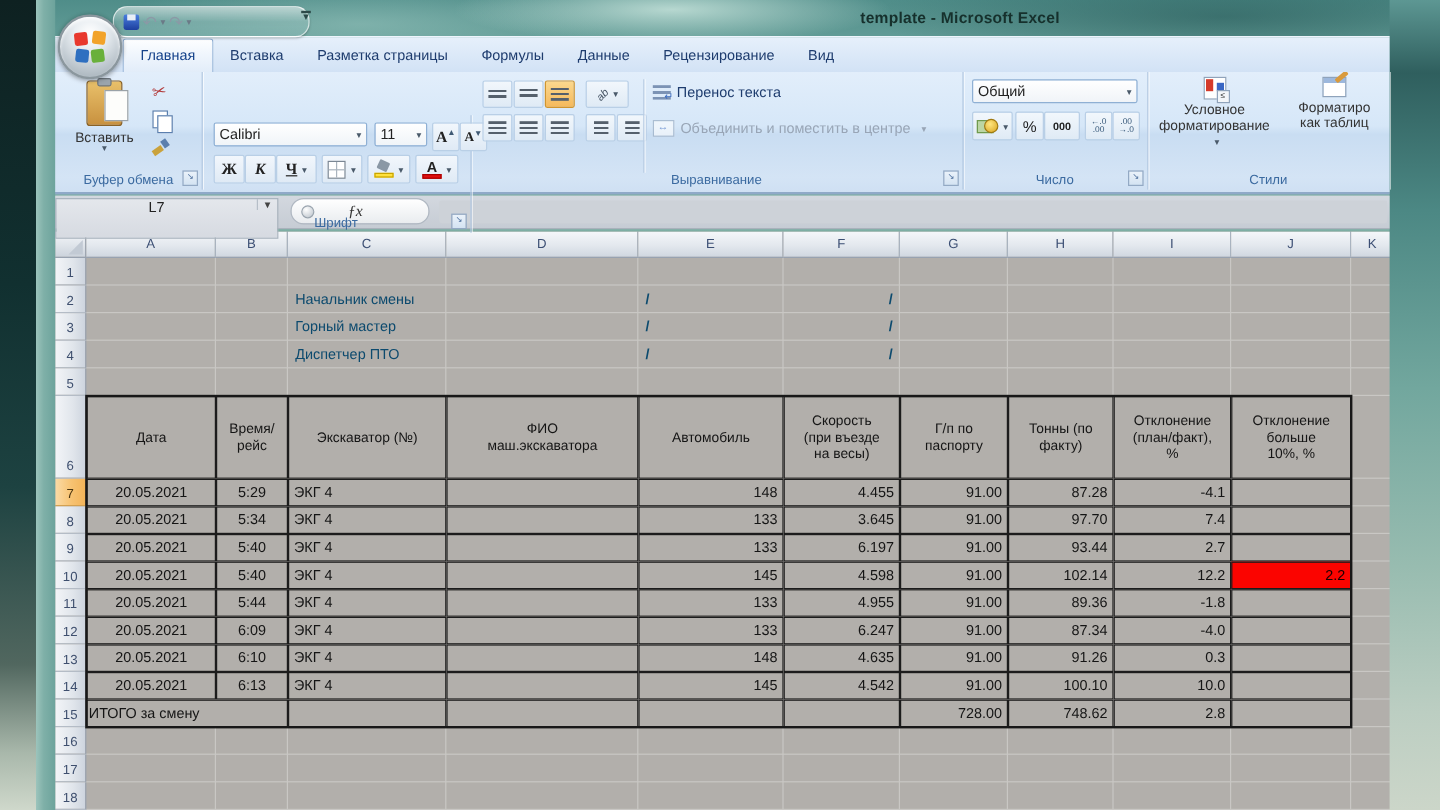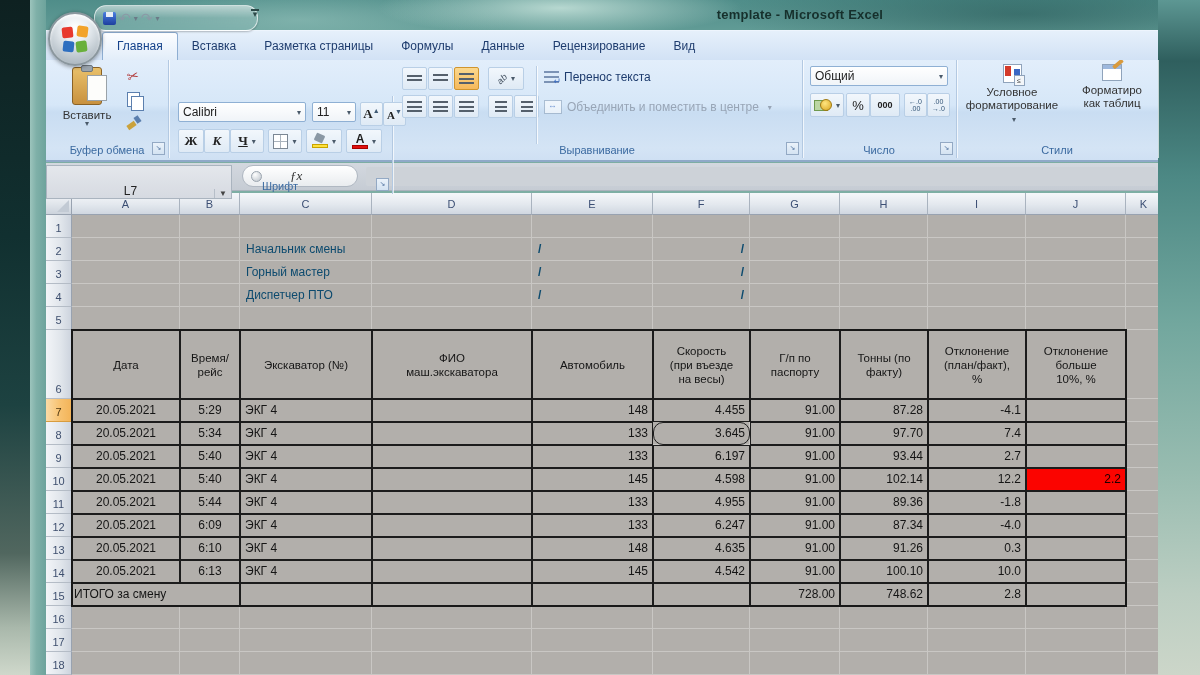--- a/index.html
+++ b/index.html
@@ -129,21 +129,21 @@
   .cf-ic .badge{position:absolute;right:-4px;bottom:-4px;width:9px;height:9px;background:#f3f6f9;
     border:1px solid #8fa3bb;font-size:7px;line-height:9px;text-align:center;color:#333;}
   .ft-ic{width:18px;height:15px;background:linear-gradient(180deg,#9db8dd 0 4px,#fff 4px);
     border:1px solid #8fa3bb;position:relative;}
   .ft-ic::after{content:"";position:absolute;right:-3px;top:-3px;width:12px;height:4px;background:#d99a3c;
     transform:rotate(-40deg);border-radius:1px;}
   
   .fbar{position:absolute;left:46px;top:163px;width:1112px;height:27px;z-index:42;
     background:linear-gradient(180deg,#d3d8df,#c6ccd4);border-bottom:1px solid #aab2bc;}
   .namebox{position:absolute;left:0;top:2px;width:186px;height:34px;background:linear-gradient(180deg,#e4e7ec,#d6dae1);
-    border:1px solid #aab4bf;box-sizing:border-box;display:flex;align-items:flex-end;}
+    border:1px solid #aab4bf;box-sizing:border-box;display:flex;align-items:flex-start;}
   .namebox .nb-text{flex:1;text-align:center;font-size:12px;color:#222;}
   .nb-arrow{width:16px;font-size:8px;color:#444;text-align:center;border-left:1px solid #b6bec8;}
   .fx-pill{position:absolute;left:196px;top:2px;width:116px;height:22px;border-radius:11px;
     background:linear-gradient(180deg,#ffffff,#e9ecef);border:1px solid #b0b8c2;display:flex;align-items:center;padding:0 8px;box-sizing:border-box;}
   .fx-dot{width:9px;height:9px;border-radius:50%;background:radial-gradient(circle at 35% 30%,#fff,#b9c1c9);border:1px solid #9aa4ae;}
   .fx-sym{margin-left:28px;font-size:13px;font-style:italic;color:#333;
     font-family:"Liberation Serif","DejaVu Serif",serif;}
   .fline{position:absolute;left:320px;top:4px;width:790px;height:19px;background:#cdd2d8;border-radius:2px;}
   
   #sheet{position:absolute;left:46px;top:193px;width:1116px;height:482px;z-index:30;
@@ -474,21 +474,21 @@
       <div class="tcell" style="left: 607px; top: 206px; width: 97px; height: 23px; text-align: right;">4.455</div>
       <div class="tcell" style="left: 704px; top: 206px; width: 90px; height: 23px; text-align: right;">91.00</div>
       <div class="tcell" style="left: 794px; top: 206px; width: 88px; height: 23px; text-align: right;">87.28</div>
       <div class="tcell" style="left: 882px; top: 206px; width: 98px; height: 23px; text-align: right;">-4.1</div>
       <div class="tcell" style="left: 980px; top: 206px; width: 100px; height: 23px; text-align: right;"></div>
       <div class="tcell" style="left: 26px; top: 229px; width: 108px; height: 23px; text-align: center;">20.05.2021</div>
       <div class="tcell" style="left: 134px; top: 229px; width: 60px; height: 23px; text-align: center;">5:34</div>
       <div class="tcell" style="left: 194px; top: 229px; width: 132px; height: 23px; text-align: left;">ЭКГ 4</div>
       <div class="tcell" style="left: 326px; top: 229px; width: 160px; height: 23px; text-align: left;"></div>
       <div class="tcell" style="left: 486px; top: 229px; width: 121px; height: 23px; text-align: right;">133</div>
-      <div class="tcell" style="left: 607px; top: 229px; width: 97px; height: 23px; text-align: right; border-radius: 10px;">3.645</div>
+      <div class="tcell" style="left: 607px; top: 229px; width: 97px; height: 23px; text-align: right;">3.645</div>
       <div class="tcell" style="left: 704px; top: 229px; width: 90px; height: 23px; text-align: right;">91.00</div>
       <div class="tcell" style="left: 794px; top: 229px; width: 88px; height: 23px; text-align: right;">97.70</div>
       <div class="tcell" style="left: 882px; top: 229px; width: 98px; height: 23px; text-align: right;">7.4</div>
       <div class="tcell" style="left: 980px; top: 229px; width: 100px; height: 23px; text-align: right;"></div>
       <div class="tcell" style="left: 26px; top: 252px; width: 108px; height: 23px; text-align: center;">20.05.2021</div>
       <div class="tcell" style="left: 134px; top: 252px; width: 60px; height: 23px; text-align: center;">5:40</div>
       <div class="tcell" style="left: 194px; top: 252px; width: 132px; height: 23px; text-align: left;">ЭКГ 4</div>
       <div class="tcell" style="left: 326px; top: 252px; width: 160px; height: 23px; text-align: left;"></div>
       <div class="tcell" style="left: 486px; top: 252px; width: 121px; height: 23px; text-align: right;">133</div>
       <div class="tcell" style="left: 607px; top: 252px; width: 97px; height: 23px; text-align: right;">6.197</div>

